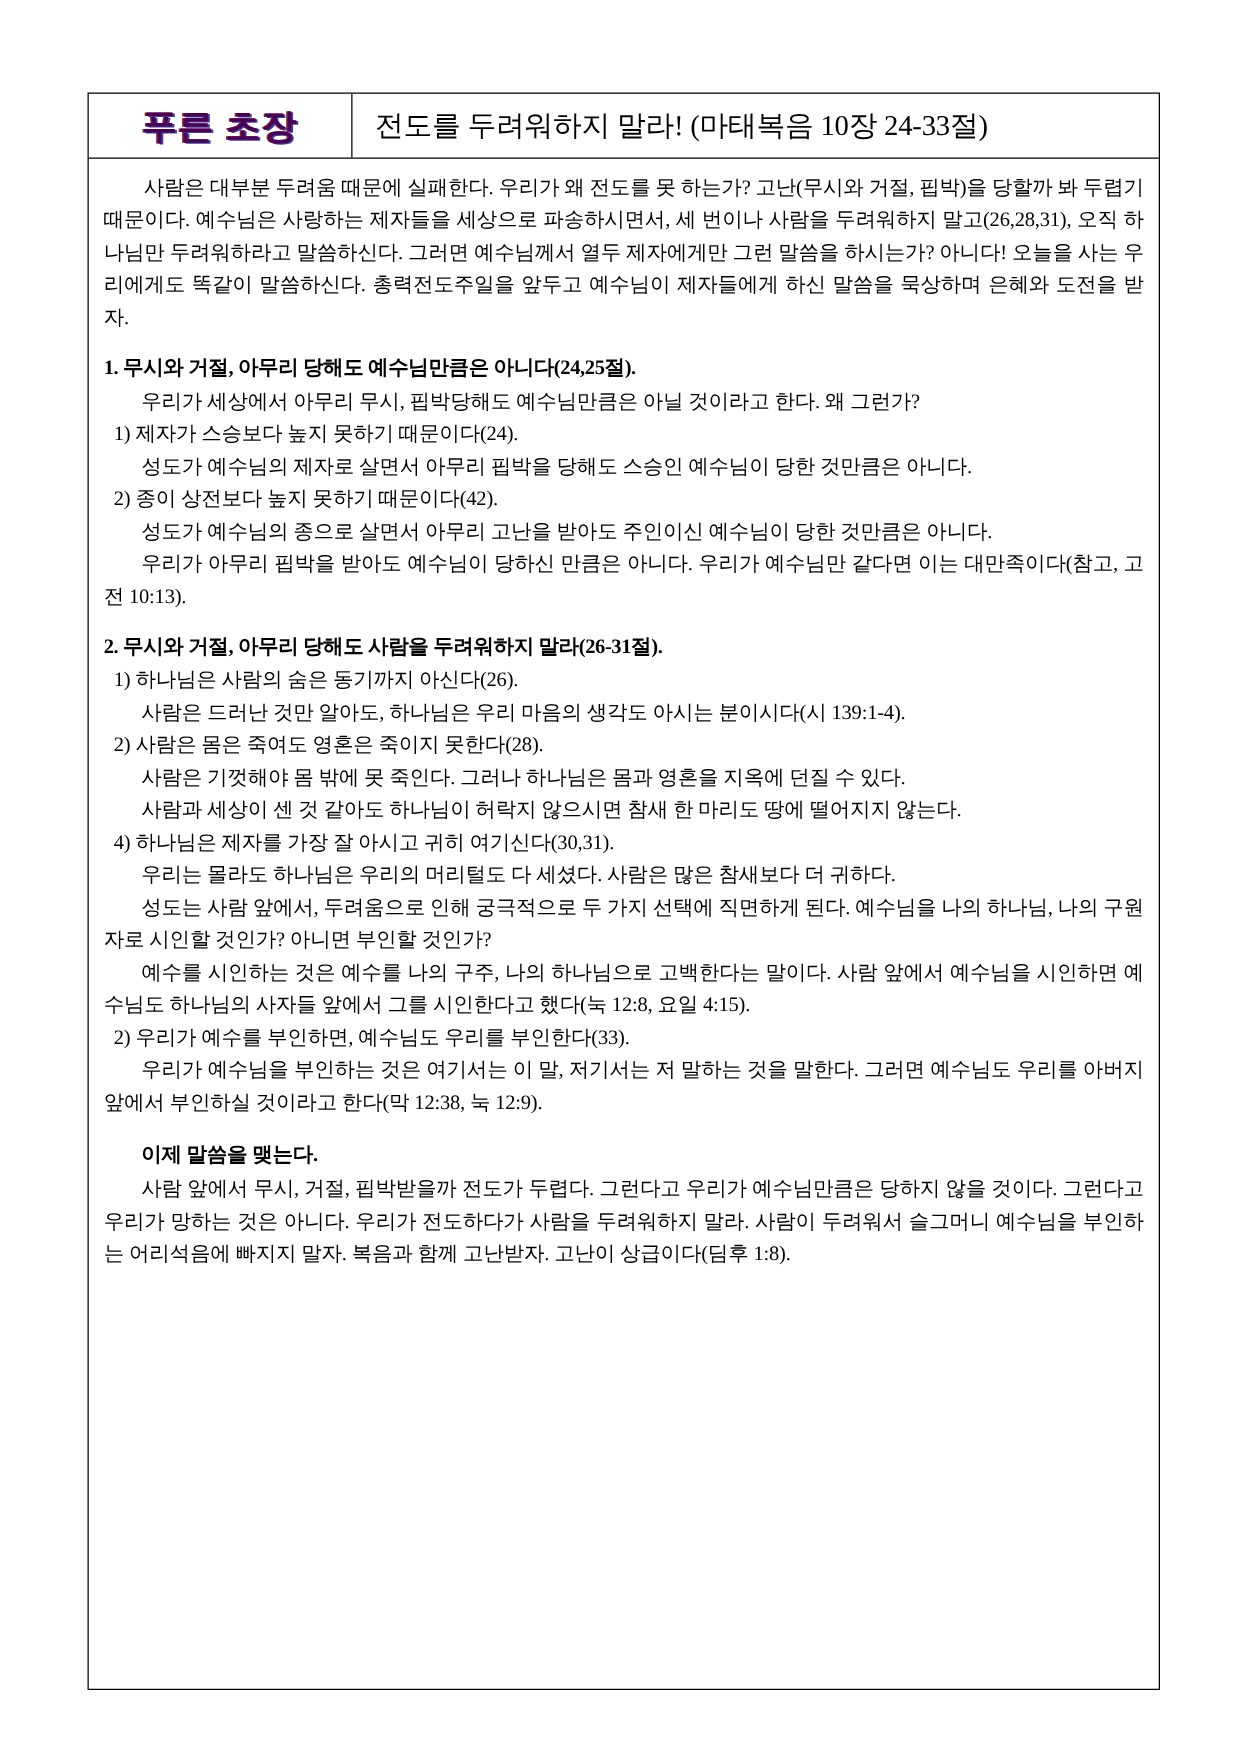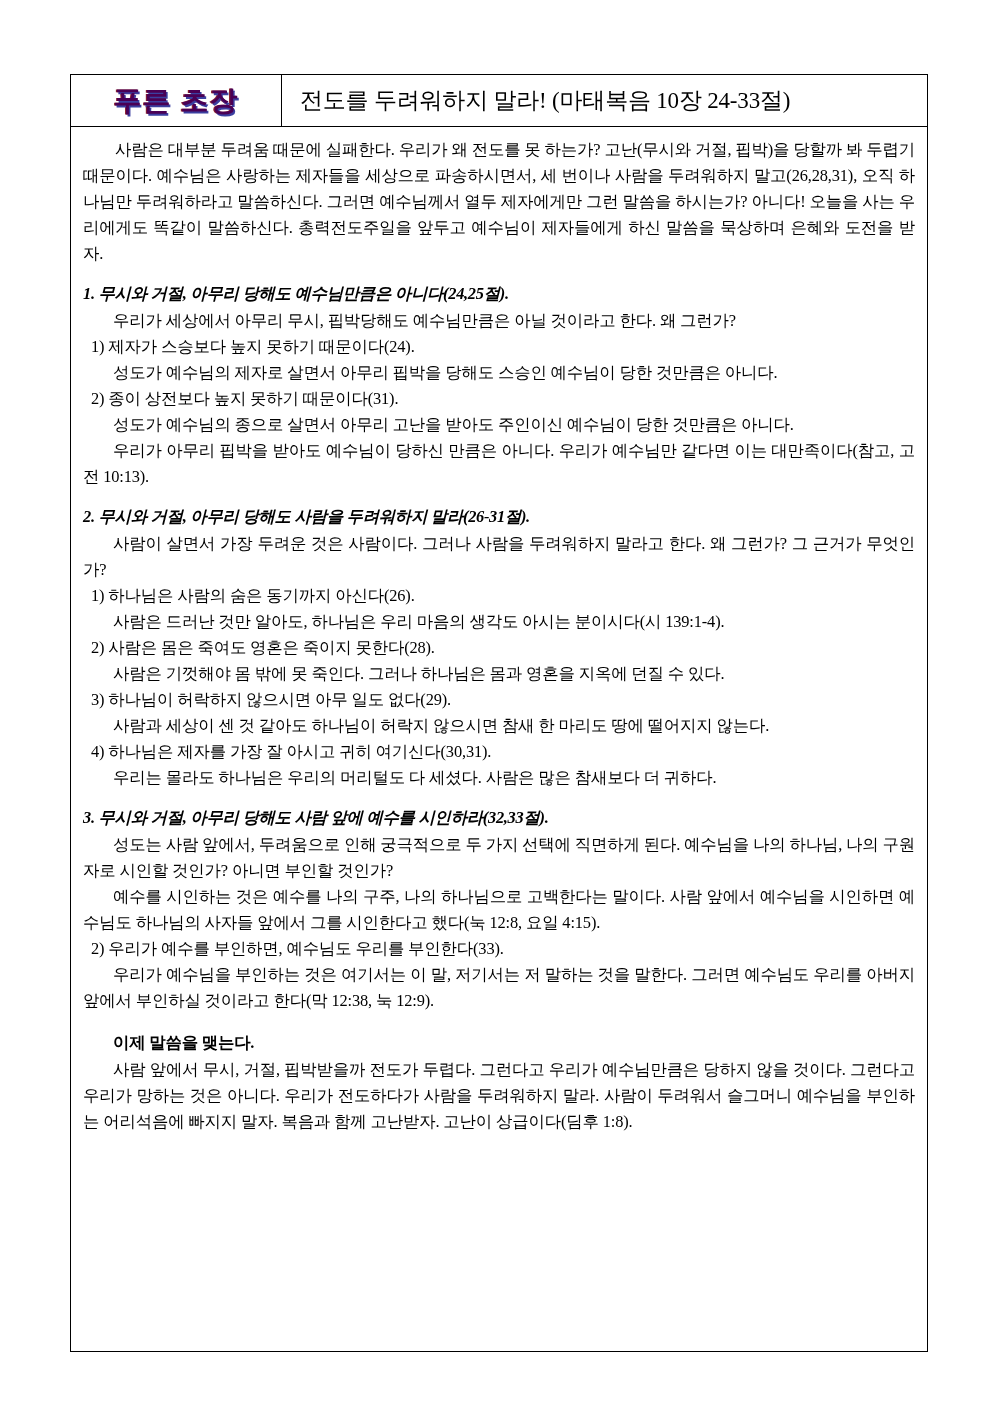--- a/index.html
+++ b/index.html
@@ -100,21 +100,20 @@
     margin-bottom: 0;
   }
 
   
   .section-heading {
     font-weight: bold;
     margin-top: 14px;
     margin-bottom: 1px;
     text-indent: 0;
     letter-spacing: -0.3px;
-    font-style: italic;
   }
 
   
   .indent-1 {
     text-indent: 30px;
   }
 
   
   .sub-point {
     text-indent: 8px;
@@ -141,34 +140,31 @@
       <div class="masthead-title">전도를 두려워하지 말라! (마태복음 10장 24-33절)</div>
     </div>
 
     <div class="doc-body">
       <p class="intro">사람은 대부분 두려움 때문에 실패한다. 우리가 왜 전도를 못 하는가? 고난(무시와 거절, 핍박)을 당할까 봐 두렵기 때문이다. 예수님은 사랑하는 제자들을 세상으로 파송하시면서, 세 번이나 사람을 두려워하지 말고(26,28,31), 오직 하나님만 두려워하라고 말씀하신다. 그러면 예수님께서 열두 제자에게만 그런 말씀을 하시는가? 아니다! 오늘을 사는 우리에게도 똑같이 말씀하신다. 총력전도주일을 앞두고 예수님이 제자들에게 하신 말씀을 묵상하며 은혜와 도전을 받자.</p>
       <div>
           <p class="section-heading">1. 무시와 거절, 아무리 당해도 예수님만큼은 아니다(24,25절).</p>
           <p class="indent-1">우리가 세상에서 아무리 무시, 핍박당해도 예수님만큼은 아닐 것이라고 한다. 왜 그런가?</p>
           <p class="sub-point">1) 제자가 스승보다 높지 못하기 때문이다(24).</p>
           <p class="indent-1">성도가 예수님의 제자로 살면서 아무리 핍박을 당해도 스승인 예수님이 당한 것만큼은 아니다.</p>
-          <p class="sub-point">2) 종이 상전보다 높지 못하기 때문이다(31).</p>
+          <p class="sub-point">2) 종이 상전보다 높지 못하기 때문이다(42).</p>
           <p class="indent-1">성도가 예수님의 종으로 살면서 아무리 고난을 받아도 주인이신 예수님이 당한 것만큼은 아니다.</p>
           <p class="indent-1">우리가 아무리 핍박을 받아도 예수님이 당하신 만큼은 아니다. 우리가 예수님만 같다면 이는 대만족이다(참고, 고전 10:13).</p>
           <p class="section-heading">2. 무시와 거절, 아무리 당해도 사람을 두려워하지 말라(26-31절).</p>
-          <p class="indent-1">사람이 살면서 가장 두려운 것은 사람이다. 그러나 사람을 두려워하지 말라고 한다. 왜 그런가? 그 근거가 무엇인가?</p>
           <p class="sub-point">1) 하나님은 사람의 숨은 동기까지 아신다(26).</p>
           <p class="indent-1">사람은 드러난 것만 알아도, 하나님은 우리 마음의 생각도 아시는 분이시다(시 139:1-4).</p>
           <p class="sub-point">2) 사람은 몸은 죽여도 영혼은 죽이지 못한다(28).</p>
           <p class="indent-1">사람은 기껏해야 몸 밖에 못 죽인다. 그러나 하나님은 몸과 영혼을 지옥에 던질 수 있다.</p>
-          <p class="sub-point">3) 하나님이 허락하지 않으시면 아무 일도 없다(29).</p>
           <p class="indent-1">사람과 세상이 센 것 같아도 하나님이 허락지 않으시면 참새 한 마리도 땅에 떨어지지 않는다.</p>
           <p class="sub-point">4) 하나님은 제자를 가장 잘 아시고 귀히 여기신다(30,31).</p>
           <p class="indent-1">우리는 몰라도 하나님은 우리의 머리털도 다 세셨다. 사람은 많은 참새보다 더 귀하다.</p>
-          <p class="section-heading">3. 무시와 거절, 아무리 당해도 사람 앞에 예수를 시인하라(32,33절).</p>
           <p class="indent-1">성도는 사람 앞에서, 두려움으로 인해 궁극적으로 두 가지 선택에 직면하게 된다. 예수님을 나의 하나님, 나의 구원자로 시인할 것인가? 아니면 부인할 것인가?</p>
           <p class="indent-1">예수를 시인하는 것은 예수를 나의 구주, 나의 하나님으로 고백한다는 말이다. 사람 앞에서 예수님을 시인하면 예수님도 하나님의 사자들 앞에서 그를 시인한다고 했다(눅 12:8, 요일 4:15).</p>
           <p class="sub-point">2) 우리가 예수를 부인하면, 예수님도 우리를 부인한다(33).</p>
           <p class="indent-1">우리가 예수님을 부인하는 것은 여기서는 이 말, 저기서는 저 말하는 것을 말한다. 그러면 예수님도 우리를 아버지 앞에서 부인하실 것이라고 한다(막 12:38, 눅 12:9).</p>
         </div>
       <p class="closing-heading">이제 말씀을 맺는다.</p>
       <p class="indent-1">사람 앞에서 무시, 거절, 핍박받을까 전도가 두렵다. 그런다고 우리가 예수님만큼은 당하지 않을 것이다. 그런다고 우리가 망하는 것은 아니다. 우리가 전도하다가 사람을 두려워하지 말라. 사람이 두려워서 슬그머니 예수님을 부인하는 어리석음에 빠지지 말자. 복음과 함께 고난받자. 고난이 상급이다(딤후 1:8).</p>
     </div>
 
   </div>

